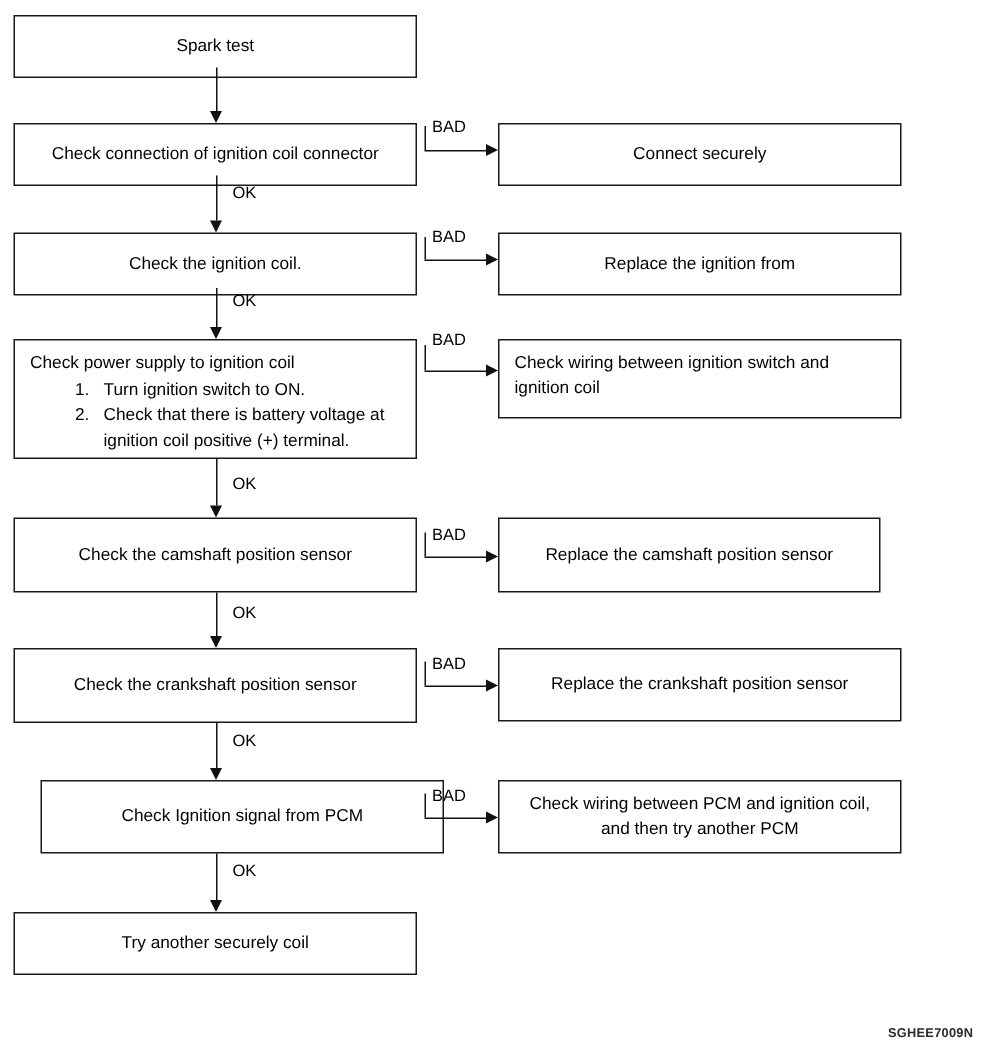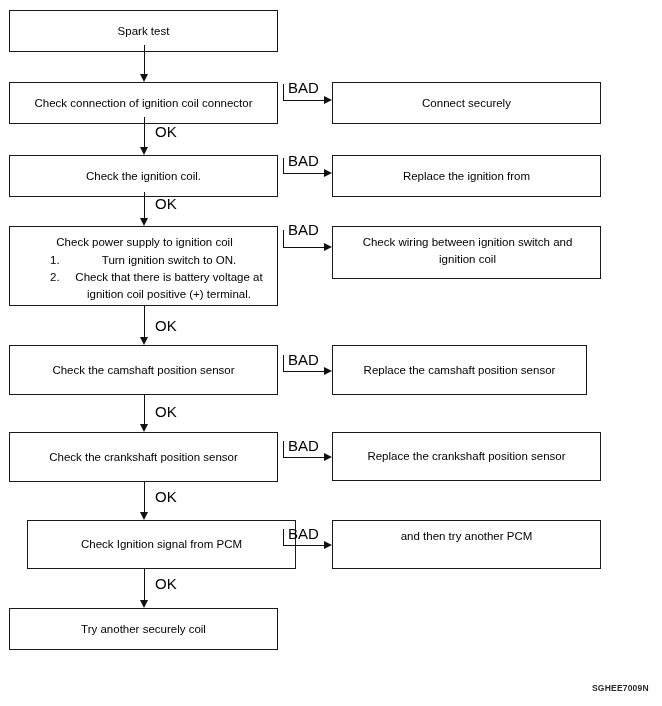--- a/index.html
+++ b/index.html
@@ -28,21 +28,21 @@
     justify-content: center;
     font-size: 11.5px;
     line-height: 1.45;
     color: #000000;
     text-align: center;
     padding: 20px 6px;
   }
   .node.block-text {
     display: block;
     padding: 7px 8px 7px 10px;
-    text-align: center;
+    text-align: left;
   }
   .node .title-line {
     display: block;
     white-space: nowrap;
   }
   .node ol.steps {
     margin: 1px 0 0 0;
     padding: 0 0 0 30px;
     list-style: none;
     counter-reset: stepnum;
@@ -75,21 +75,21 @@
   .arrow-right {
     position: absolute;
     width: 0;
     height: 0;
     border-top: 4px solid transparent;
     border-bottom: 4px solid transparent;
     border-left: 8px solid #111111;
   }
   .edge-label {
     position: absolute;
-    font-size: 15px;
+    font-size: 11px;
     color: #000000;
     white-space: nowrap;
     line-height: 1;
   }
   .figure-code {
     position: absolute;
     font-size: 8.5px;
     font-weight: bold;
     letter-spacing: 0.2px;
     color: #2a2a2a;
@@ -158,20 +158,21 @@
 
   <div class="node" style="left:332px; top:345px; width:255px; height:50px;">
     <span>Replace the camshaft position sensor</span>
   </div>
 
   <div class="node" style="left:332px; top:432px; width:269px; height:49px;">
     <span>Replace the crankshaft position sensor</span>
   </div>
 
   <div class="node block-text" style="left:332px; top:520px; width:269px; height:49px; padding-left:8px; text-align:center;">
+    <span class="title-line" style="text-align:center;">Check wiring between PCM and ignition coil,</span>
     <span class="title-line" style="text-align:center;">and then try another PCM</span>
   </div>
 
   <div class="conn vline" style="left:144px; top:45px; height:29px;"></div>
   <div class="arrow-down" style="left:140px; top:74px;"></div>
 
   <div class="conn vline" style="left:144px; top:117px; height:30px;"></div>
   <div class="arrow-down" style="left:140px; top:147px;"></div>
   <div class="edge-label" style="left:155px; top:124px;">OK</div>
 

